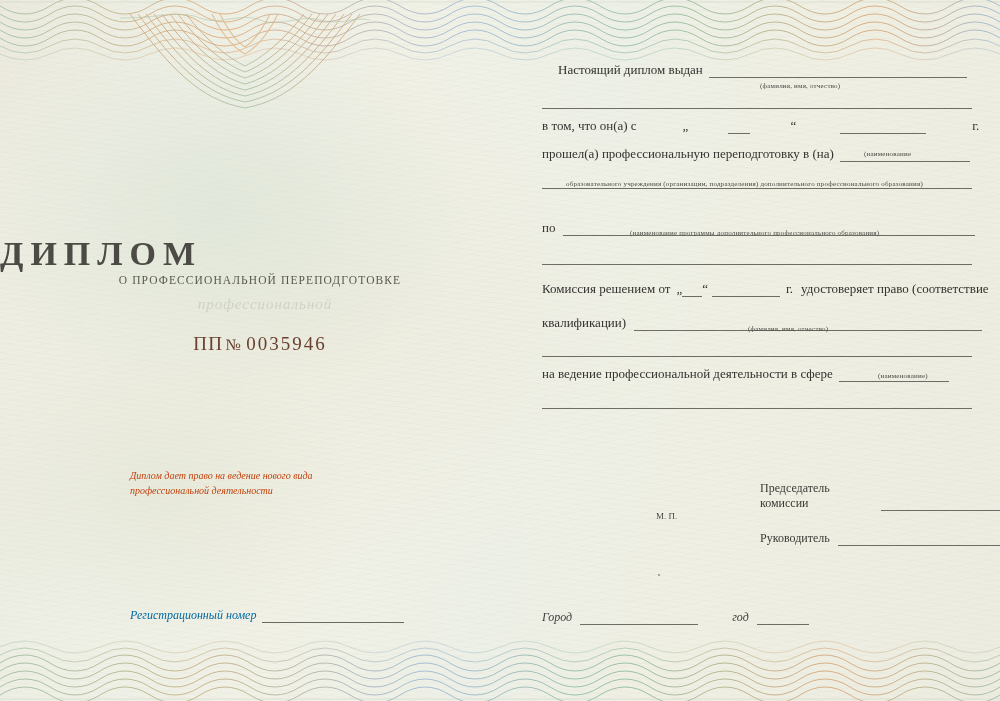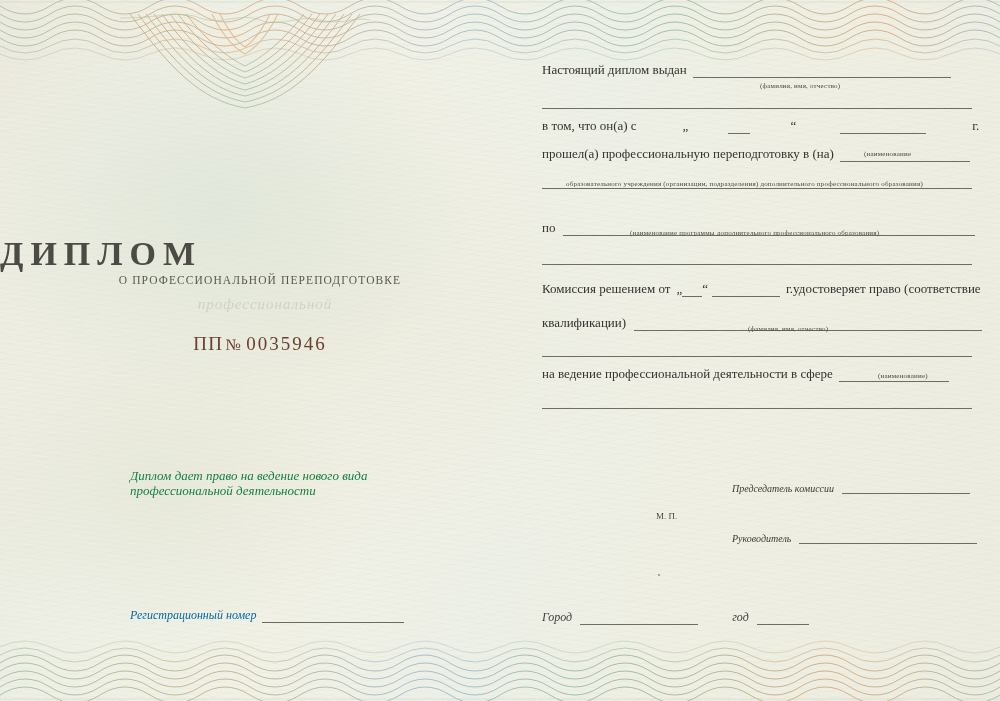--- a/index.html
+++ b/index.html
@@ -106,23 +106,23 @@
     text-align: center;
     overflow: hidden;
     white-space: nowrap;
   }
 
   .left-note {
     position: absolute;
     left: 130px; top: 468px;
     width: 280px;
     font-style: italic;
-    font-size: 13px;
+    font-size: 10px;
     line-height: 15px;
-    color: #15803d;
+    color: #c2410c;
   }
 
   .reg-line {
     position: absolute;
     left: 130px; top: 608px;
     display: flex;
     align-items: flex-end;
     font-size: 12px;
     font-style: italic;
     color: #0369a1;
@@ -159,23 +159,23 @@
     letter-spacing: .2px;
     color: #4a4945;
     white-space: nowrap;
   }
   .tiny-quote { font-size: 13px; }
 
   .sign-row {
     position: absolute;
     display: flex;
     align-items: flex-end;
-    font-style: italic;
-    font-size: 10px;
+    font-size: 12px;
     color: #3b3a36;
+    margin-left: 28px;
   }
   .mp {
     position: absolute;
     font-size: 9px;
     color: #4a4945;
     font-style: normal;
   }
   .city-row {
     position: absolute;
     display: flex;
@@ -273,21 +273,21 @@
     </div>
 
     <div class="reg-line">
       <span>Регистрационный номер</span>
       <span class="rule"></span>
     </div>
   </div>
 
   <div class="right-page">
 
-    <div class="row" style="left:22px; top:62px;">
+    <div class="row" style="left:38px; top:62px;">
       <span>Настоящий диплом выдан</span>
       <span class="rule" style="width:258px; margin-left:6px;"></span>
     </div>
     <div class="caption" style="left:240px; top:82px;">(фамилия, имя, отчество)</div>
     <div class="row" style="left:22px; top:96px;">
       <span class="rule" style="width:430px;"></span>
     </div>
 
     <div class="row" style="left:22px; top:118px;gap:40px;">
       <span>в том, что он(а) с</span>
@@ -324,21 +324,21 @@
       <span class="rule" style="width:430px;"></span>
     </div>
 
     <div class="row" style="left:22px; top:281px;">
       <span>Комиссия решением от</span>
       <span class="tiny-quote" style="margin-left:6px;">„</span>
       <span class="rule" style="width:20px;"></span>
       <span class="tiny-quote">“</span>
       <span class="rule" style="width:68px; margin-left:4px;"></span>
       <span style="margin-left:6px;">г.</span>
-      <span style="margin-left:0;">удостоверяет право (соответствие</span>
+      <span style="margin-left:8px;">удостоверяет право (соответствие</span>
     </div>
 
     <div class="row" style="left:22px; top:315px;">
       <span>квалификации)</span>
       <span class="rule" style="width:348px; margin-left:8px;"></span>
     </div>
     <div class="caption" style="left:228px; top:325px;">(фамилия, имя, отчество)</div>
     <div class="row" style="left:22px; top:344px;">
       <span class="rule" style="width:430px;"></span>
     </div>

